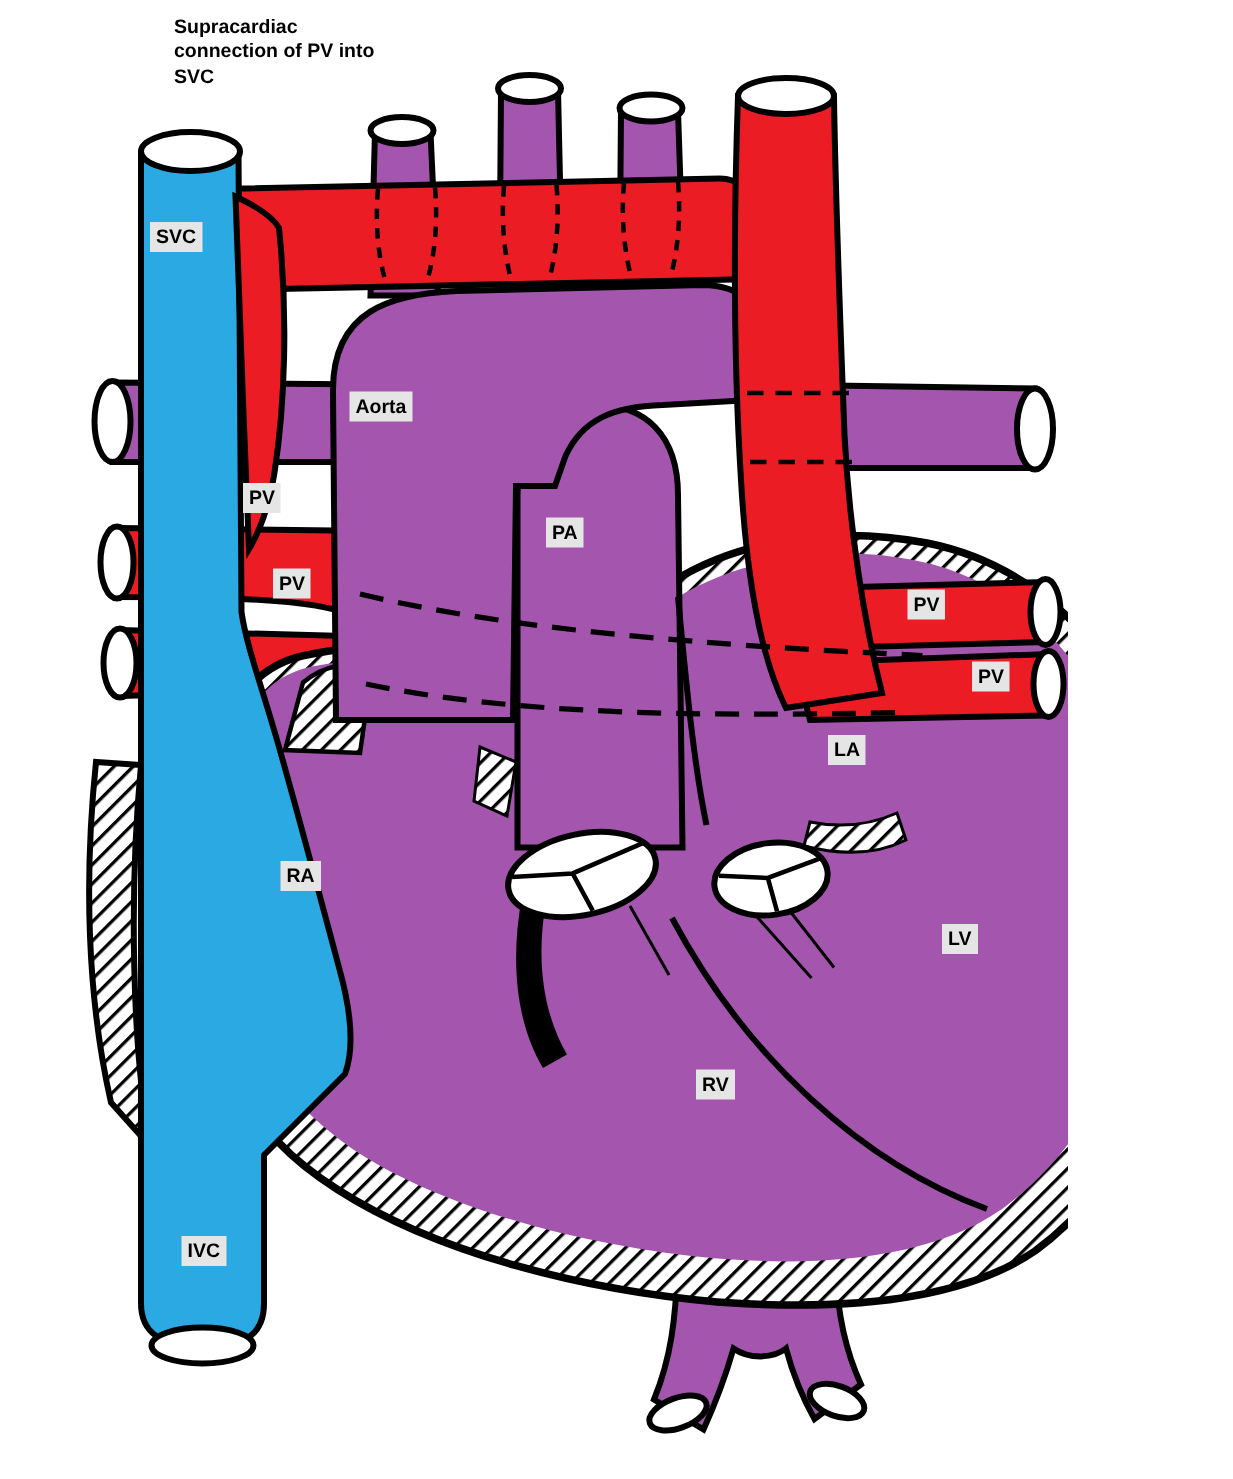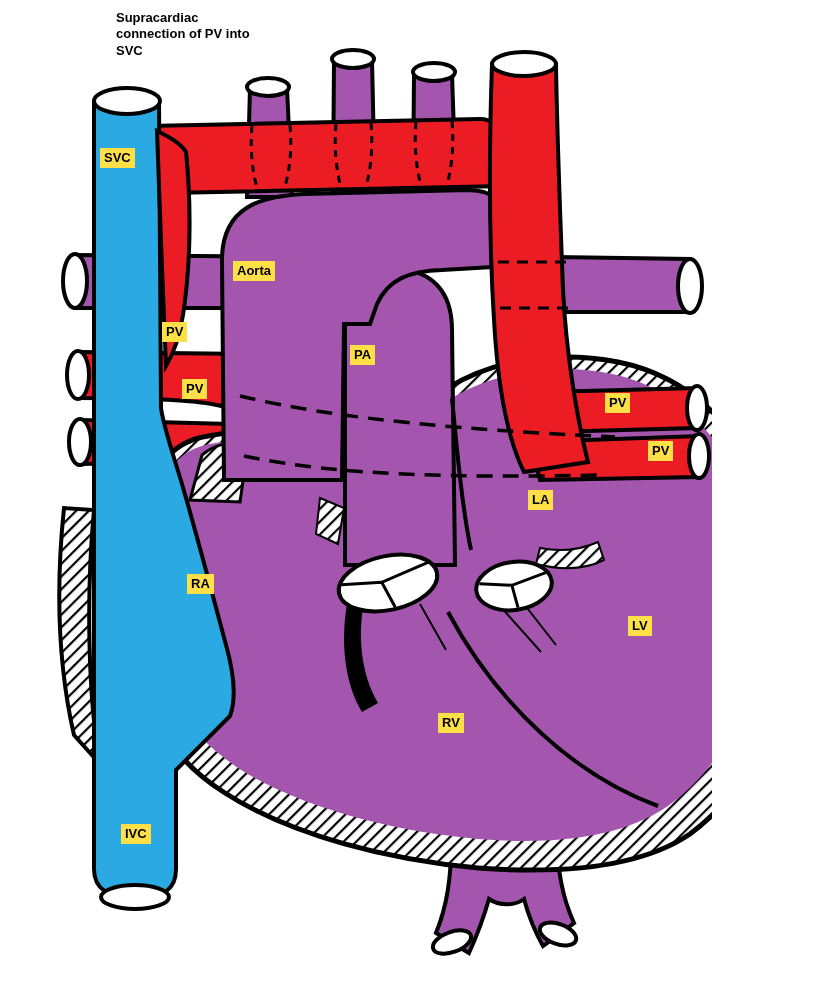--- a/index.html
+++ b/index.html
@@ -1,21 +1,21 @@
 <!DOCTYPE html>
 <html style="--venous-blue: #2BA9E2; --anomalous-red: #EC1C24; --mixed-purple: #A455AE; --outline-black: #000000; --background: #FFFFFF;"><head>
 <meta charset="utf-8">
 <style>
   html,body{margin:0;padding:0;background:#fff;}
   body{width:822px;height:986px;position:relative;font-family:"Liberation Sans",sans-serif;}
   #stage{position:relative;width:712px;height:986px;overflow:hidden;}
   #stage svg{position:absolute;left:0;top:0;}
   .label{
     position:absolute;
-    background:#fde047;
+    background:#e5e5e5;
     color:#000;
     font-weight:bold;
     font-size:13px;
     line-height:1.25;
     padding:2px 4px;
     white-space:nowrap;
   }
   .label.title{white-space:normal;background:transparent;padding:0;}
   .c-blue{fill:var(--venous-blue,#2BA9E2);}
   .c-red{fill:var(--anomalous-red,#EC1C24);}
@@ -141,22 +141,22 @@
   <g>
     <path class="c-red ol" stroke-width="4" d="M157,131 C172,138 182,145 186,152 C192,210 190,270 183,315 C179,340 172,356 166,366 C163,290 159,200 157,131 Z"></path>
   </g>
 </svg>
 
 <div class="label title" style="left:116px;top:10px;width:150px">Supracardiac connection of PV into SVC</div>
 <div class="label" style="left:100px;top:148px">SVC</div>
 <div class="label" style="left:233px;top:261px">Aorta</div>
 <div class="label" style="left:162px;top:322px">PV</div>
 <div class="label" style="left:182px;top:379px">PV</div>
-<div class="label" style="left:350px;top:345px">PA</div>
+<div class="label" style="left:364px;top:345px">PA</div>
 <div class="label" style="left:605px;top:393px">PV</div>
 <div class="label" style="left:648px;top:441px">PV</div>
-<div class="label" style="left:528px;top:490px">LA</div>
+<div class="label" style="left:552px;top:490px">LA</div>
 <div class="label" style="left:187px;top:574px">RA</div>
 <div class="label" style="left:628px;top:616px">LV</div>
-<div class="label" style="left:438px;top:713px">RV</div>
+<div class="label" style="left:464px;top:713px">RV</div>
 <div class="label" style="left:121px;top:824px">IVC</div>
 
 </div>
 
 </body></html>

